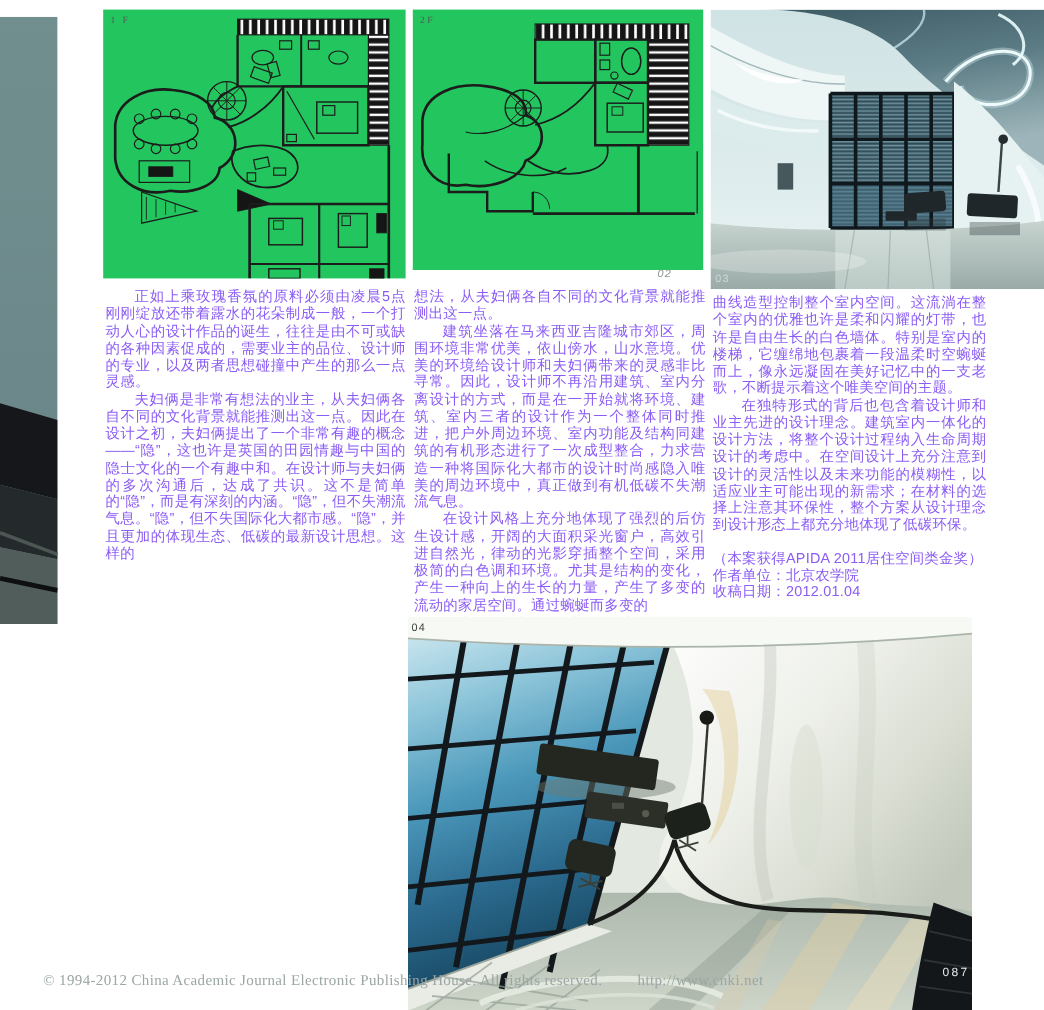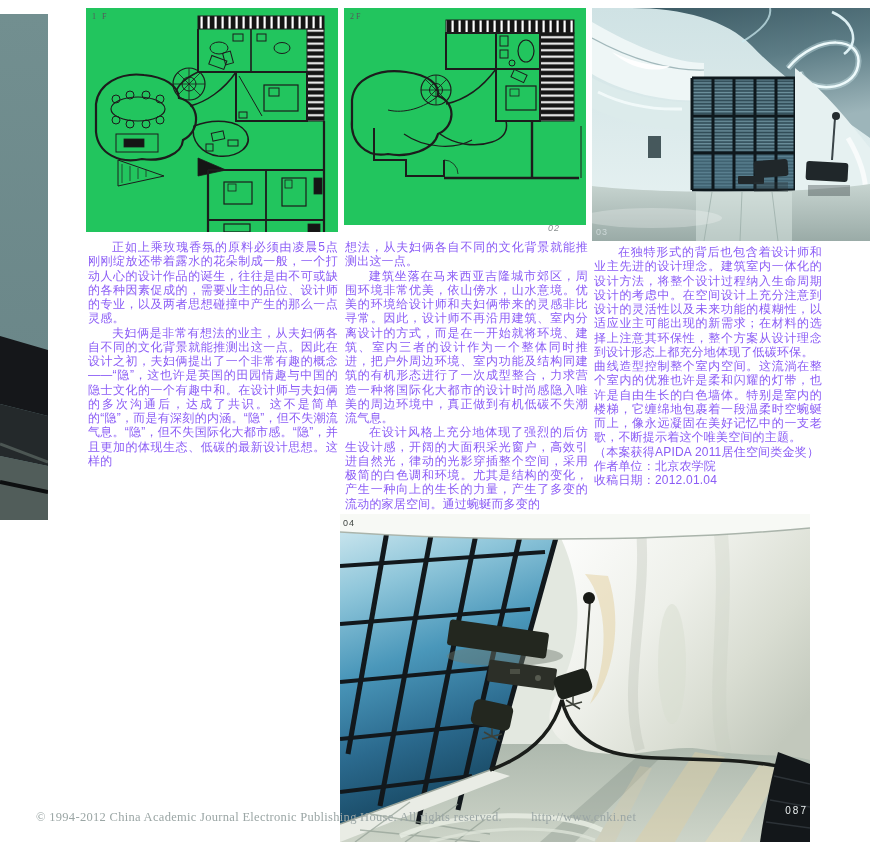--- a/index.html
+++ b/index.html
@@ -25,21 +25,21 @@
   .lbl04{left:3px;top:4px;color:#3c423e;}
   .pagenum{position:absolute;right:2px;bottom:26px;font-size:10px;color:#e9eeee;letter-spacing:2px;}
   
   .col{position:absolute;text-align:justify;color:#8b5cf6;font-size:12px;
        line-height:14.25px;letter-spacing:0.2px;}
   .col1{left:88px;top:240px;width:250px;height:416px;}
   .col2{left:345px;top:240px;width:243px;height:274px;}
   .col3{left:594px;top:245px;width:228px;}
   .pg{margin:0;text-indent:2em;}
   .noind{text-indent:0;}
-  .endnote{text-indent:0;}
+  .endnote{margin-top:13px;text-indent:0;}
   .meta{margin:0;text-indent:0;}
   
   .copyright{position:absolute;left:36px;top:810px;z-index:2;white-space:nowrap;
              font-family:"Liberation Serif",serif;font-size:12.5px;color:#9ba6a5;letter-spacing:0.3px;}
   .copyright .url{margin-left:26px;}
 </style>
 </head>
 <body>
 
 <div class="page">
@@ -252,22 +252,22 @@
   <div class="col col1">
     <p class="pg">正如上乘玫瑰香氛的原料必须由凌晨5点刚刚绽放还带着露水的花朵制成一般，一个打动人心的设计作品的诞生，往往是由不可或缺的各种因素促成的，需要业主的品位、设计师的专业，以及两者思想碰撞中产生的那么一点灵感。</p>
     <p class="pg">夫妇俩是非常有想法的业主，从夫妇俩各自不同的文化背景就能推测出这一点。因此在设计之初，夫妇俩提出了一个非常有趣的概念——“隐”，这也许是英国的田园情趣与中国的隐士文化的一个有趣中和。在设计师与夫妇俩的多次沟通后，达成了共识。这不是简单的“隐”，而是有深刻的内涵。“隐”，但不失潮流气息。“隐”，但不失国际化大都市感。“隐”，并且更加的体现生态、低碳的最新设计思想。这样的</p>
   </div>
   <div class="col col2">
     <p class="pg noind">想法，从夫妇俩各自不同的文化背景就能推测出这一点。</p>
     <p class="pg">建筑坐落在马来西亚吉隆城市郊区，周围环境非常优美，依山傍水，山水意境。优美的环境给设计师和夫妇俩带来的灵感非比寻常。因此，设计师不再沿用建筑、室内分离设计的方式，而是在一开始就将环境、建筑、室内三者的设计作为一个整体同时推进，把户外周边环境、室内功能及结构同建筑的有机形态进行了一次成型整合，力求营造一种将国际化大都市的设计时尚感隐入唯美的周边环境中，真正做到有机低碳不失潮流气息。</p>
     <p class="pg">在设计风格上充分地体现了强烈的后仿生设计感，开阔的大面积采光窗户，高效引进自然光，律动的光影穿插整个空间，采用极简的白色调和环境。尤其是结构的变化，产生一种向上的生长的力量，产生了多变的流动的家居空间。通过蜿蜒而多变的</p>
   </div>
   <div class="col col3">
+    <p class="pg noind">曲线造型控制整个室内空间。这流淌在整个室内的优雅也许是柔和闪耀的灯带，也许是自由生长的白色墙体。特别是室内的楼梯，它缠绵地包裹着一段温柔时空蜿蜒而上，像永远凝固在美好记忆中的一支老歌，不断提示着这个唯美空间的主题。</p>
     <p class="pg">在独特形式的背后也包含着设计师和业主先进的设计理念。建筑室内一体化的设计方法，将整个设计过程纳入生命周期设计的考虑中。在空间设计上充分注意到设计的灵活性以及未来功能的模糊性，以适应业主可能出现的新需求；在材料的选择上注意其环保性，整个方案从设计理念到设计形态上都充分地体现了低碳环保。</p>
-    <p class="pg noind">曲线造型控制整个室内空间。这流淌在整个室内的优雅也许是柔和闪耀的灯带，也许是自由生长的白色墙体。特别是室内的楼梯，它缠绵地包裹着一段温柔时空蜿蜒而上，像永远凝固在美好记忆中的一支老歌，不断提示着这个唯美空间的主题。</p>
     <p class="pg endnote">（本案获得APIDA 2011居住空间类金奖）</p>
     <p class="meta">作者单位：北京农学院</p>
     <p class="meta">收稿日期：2012.01.04</p>
   </div>
 
   <div class="photo photo04">
     <svg viewBox="0 0 470 328" preserveAspectRatio="none">
       <defs>
         <linearGradient id="g4win" x1="0" y1="0" x2="0.25" y2="1">
           <stop offset="0" stop-color="#d6ecf2"></stop>

